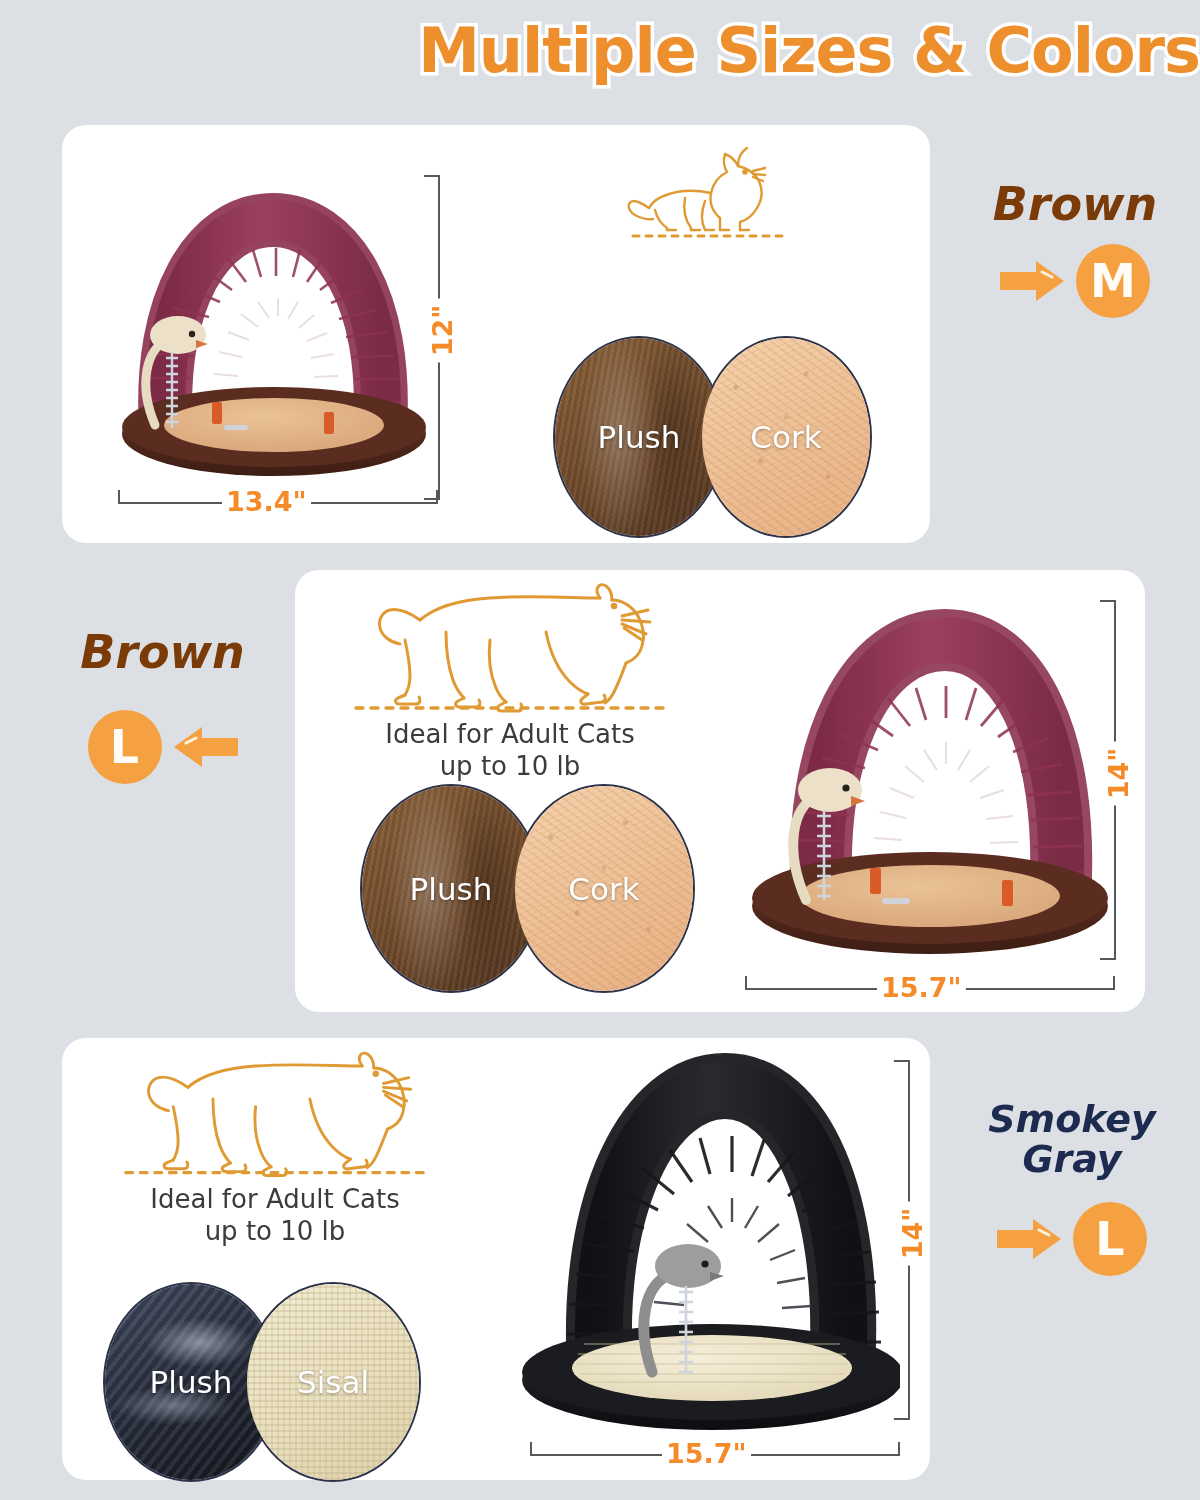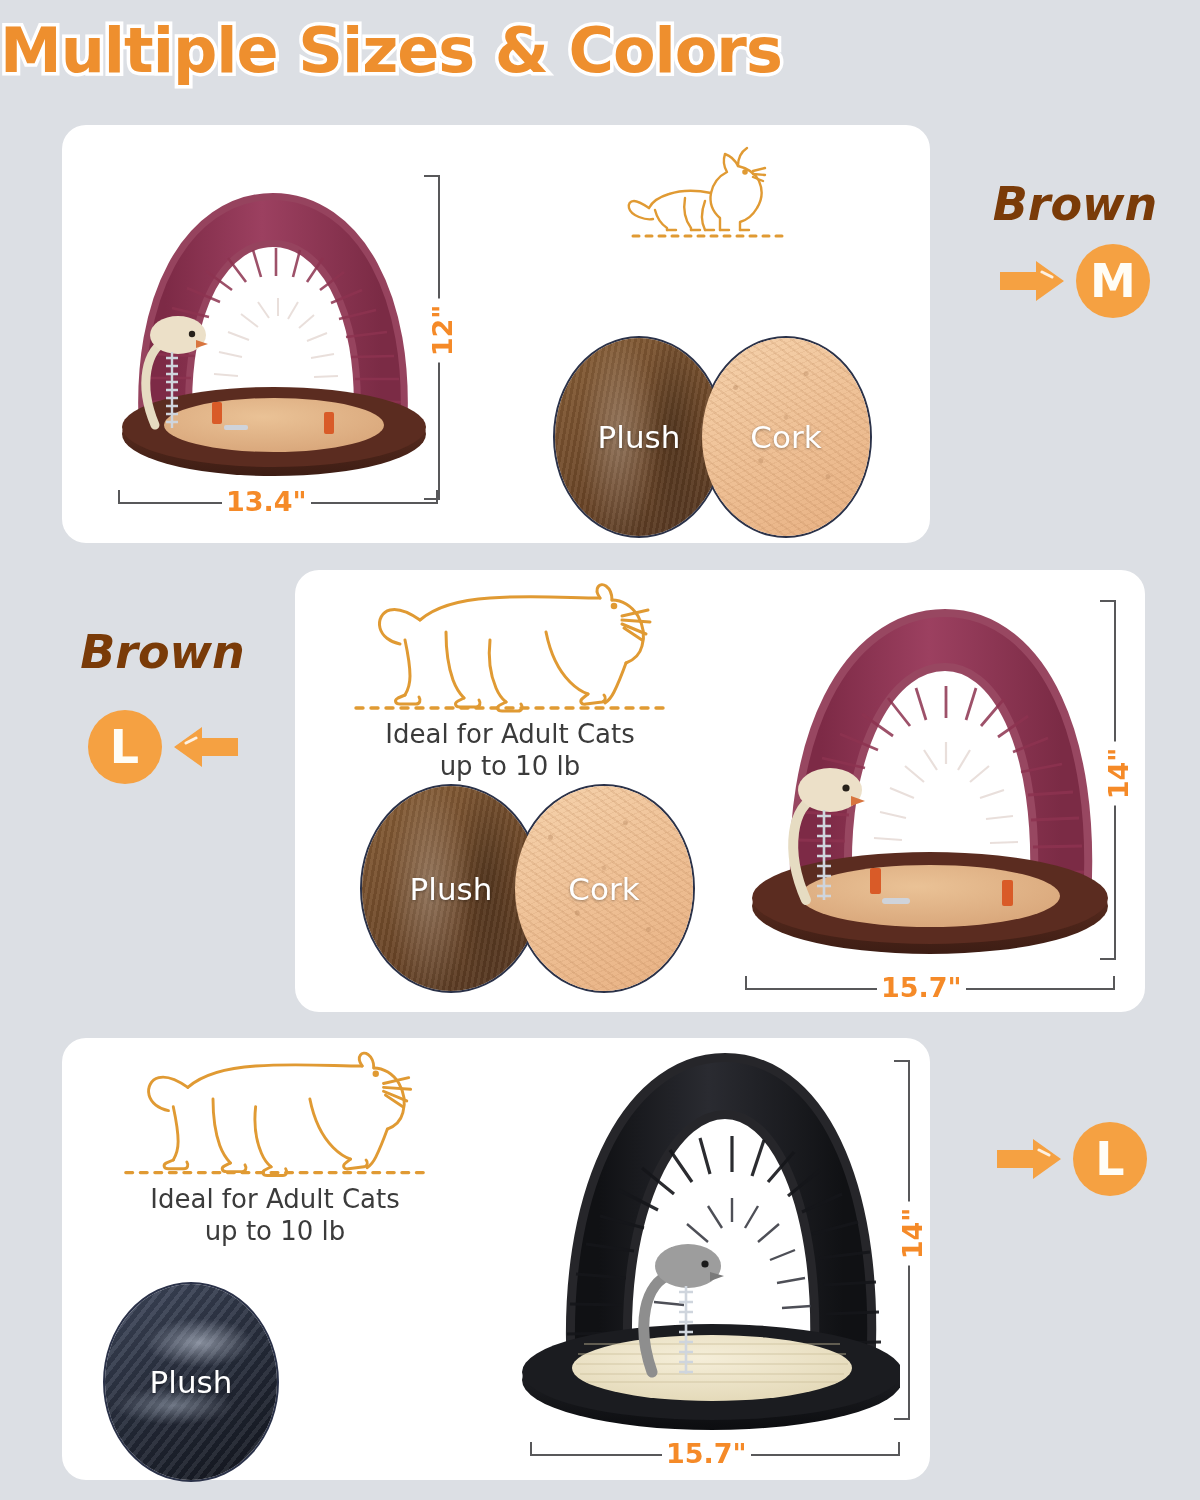--- a/index.html
+++ b/index.html
@@ -7,21 +7,21 @@
     width:1200px;height:1500px;
     background:#dcdfe4;
     font-family:"Liberation Sans",sans-serif;
     overflow:hidden;
     position:relative;
   }
 
   
   .title{
     position:absolute;top:18px;left:0;width:1200px;
-    text-align:left;
+    text-align:right;
     font-family:"DejaVu Sans",sans-serif;
     font-size:62px;font-weight:bold;
     letter-spacing:-1px;
     color:#ee8f2e;
     -webkit-text-stroke:7px #ffffff;
     paint-order:stroke fill;
     line-height:1.05;
   }
 
   
@@ -388,20 +388,24 @@
   </svg>
   <div class="idealtext" style="font-size:26px;">Ideal for Adult Cats
 up to 10 lb</div>
 </div>
 
 <div class="swatches" style="left:95px;top:1278px;width:350px;height:205px;">
   <div class="swatch sw-plush-gray" style="left:8px;top:4px;width:172px;height:196px;">
     <div class="tex"></div>
       <span>Plush</span>
   </div>
+  <div class="swatch sw-sisal" style="left:150px;top:4px;width:172px;height:196px;">
+    <div class="tex"></div>
+      <span>Sisal</span>
+  </div>
 </div>
 
 <svg class="product" style="left:500px;top:1050px;" width="400" height="400" viewBox="0 0 400 400">
   <defs>
     <linearGradient id="p3rim" x1="0" y1="0" x2="0" y2="1">
       <stop offset="0%" stop-color="#2c2d32"></stop>
         <stop offset="100%" stop-color="#0c0d10"></stop>
     </linearGradient>
     <radialGradient id="p3pad" cx="45%" cy="35%" r="75%">
       <stop offset="0%" stop-color="#f5eed9"></stop>
@@ -454,20 +458,21 @@
 </div>
 
 <div class="dimh" style="left:530px;top:1438px;width:370px;height:30px;">
   <div class="dimline" style="left:0;top:16px;width:370px;height:2px;"></div>
   <div class="dimline" style="left:0;top:4px;width:2px;height:14px;"></div>
   <div class="dimline" style="left:368px;top:4px;width:2px;height:14px;"></div>
   <div class="dimlabel" style="left:132px;top:0;">15.7"</div>
 </div>
 
 <div class="sidegroup" style="left:952px;top:1100px;width:240px;">
+  <div class="colorname gray-name">Smokey Gray</div>
   <div class="badge-row" style="margin-top:22px;">
     <svg class="arrow" viewBox="0 0 66 46">
       <path d="M0 14 H36 V3 L64 23 L36 43 V32 H0 Z" fill="#f5a142"></path>
       <path d="M42 14 L52 19" stroke="#fff" stroke-width="3" stroke-linecap="round" opacity=".85"></path>
     </svg>
     <div class="sizebadge">L</div>
   </div>
 </div>
 
 </body></html>

